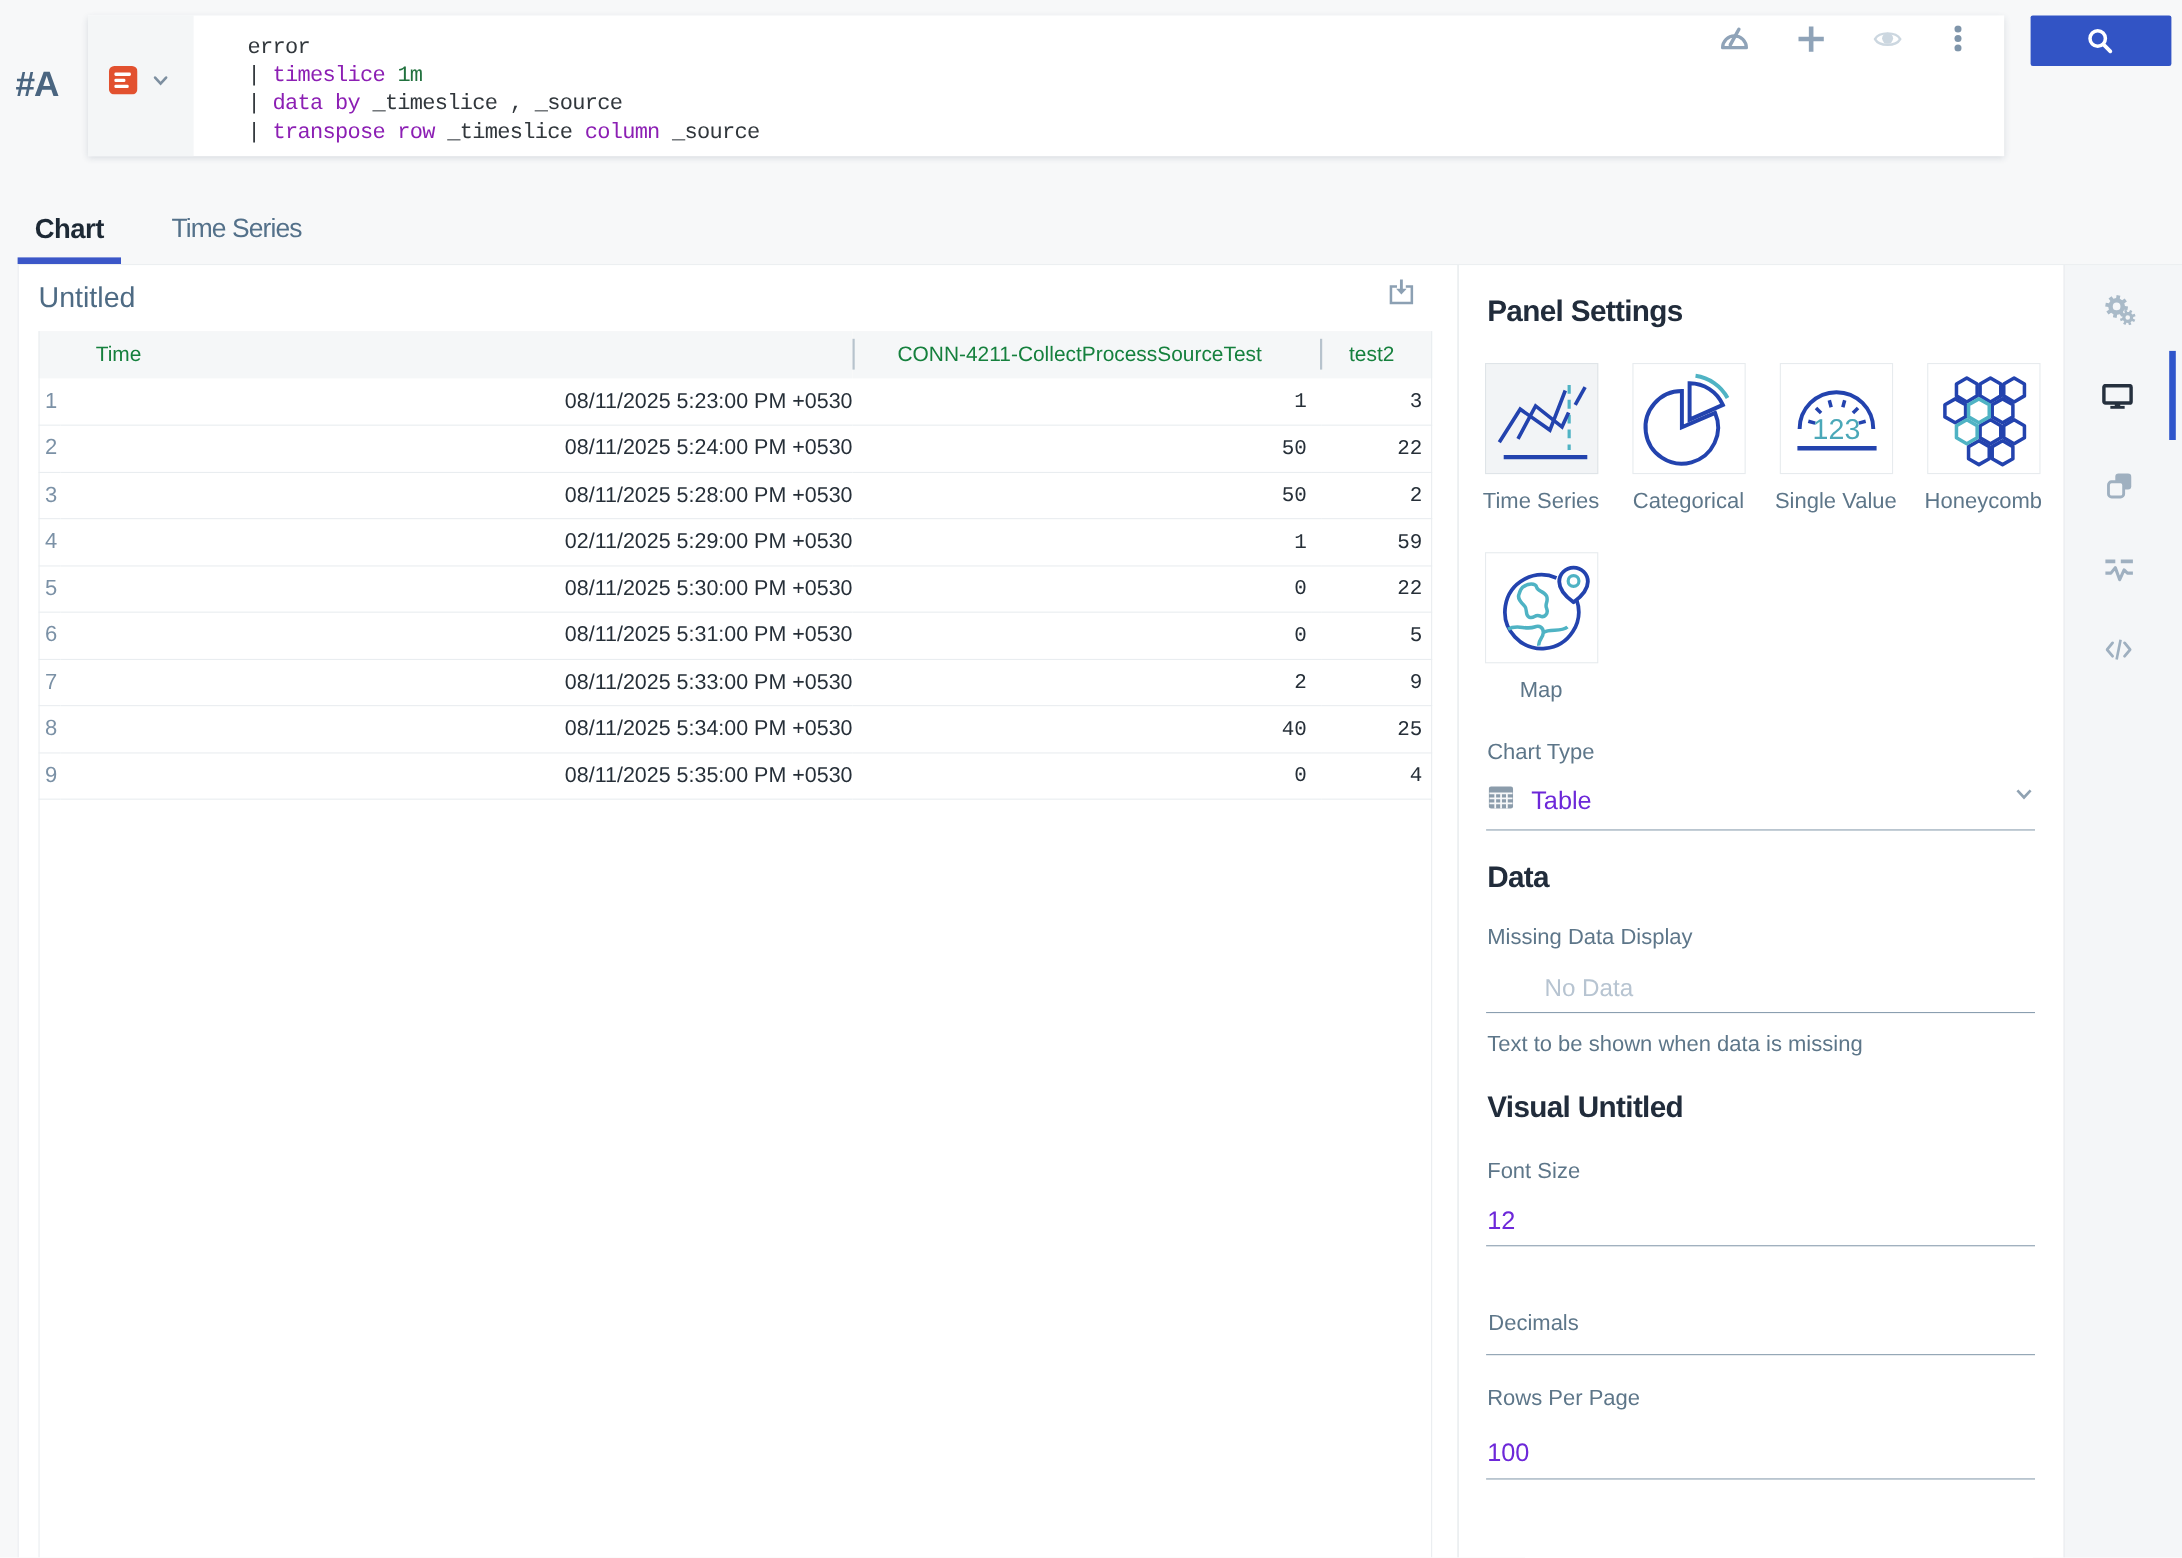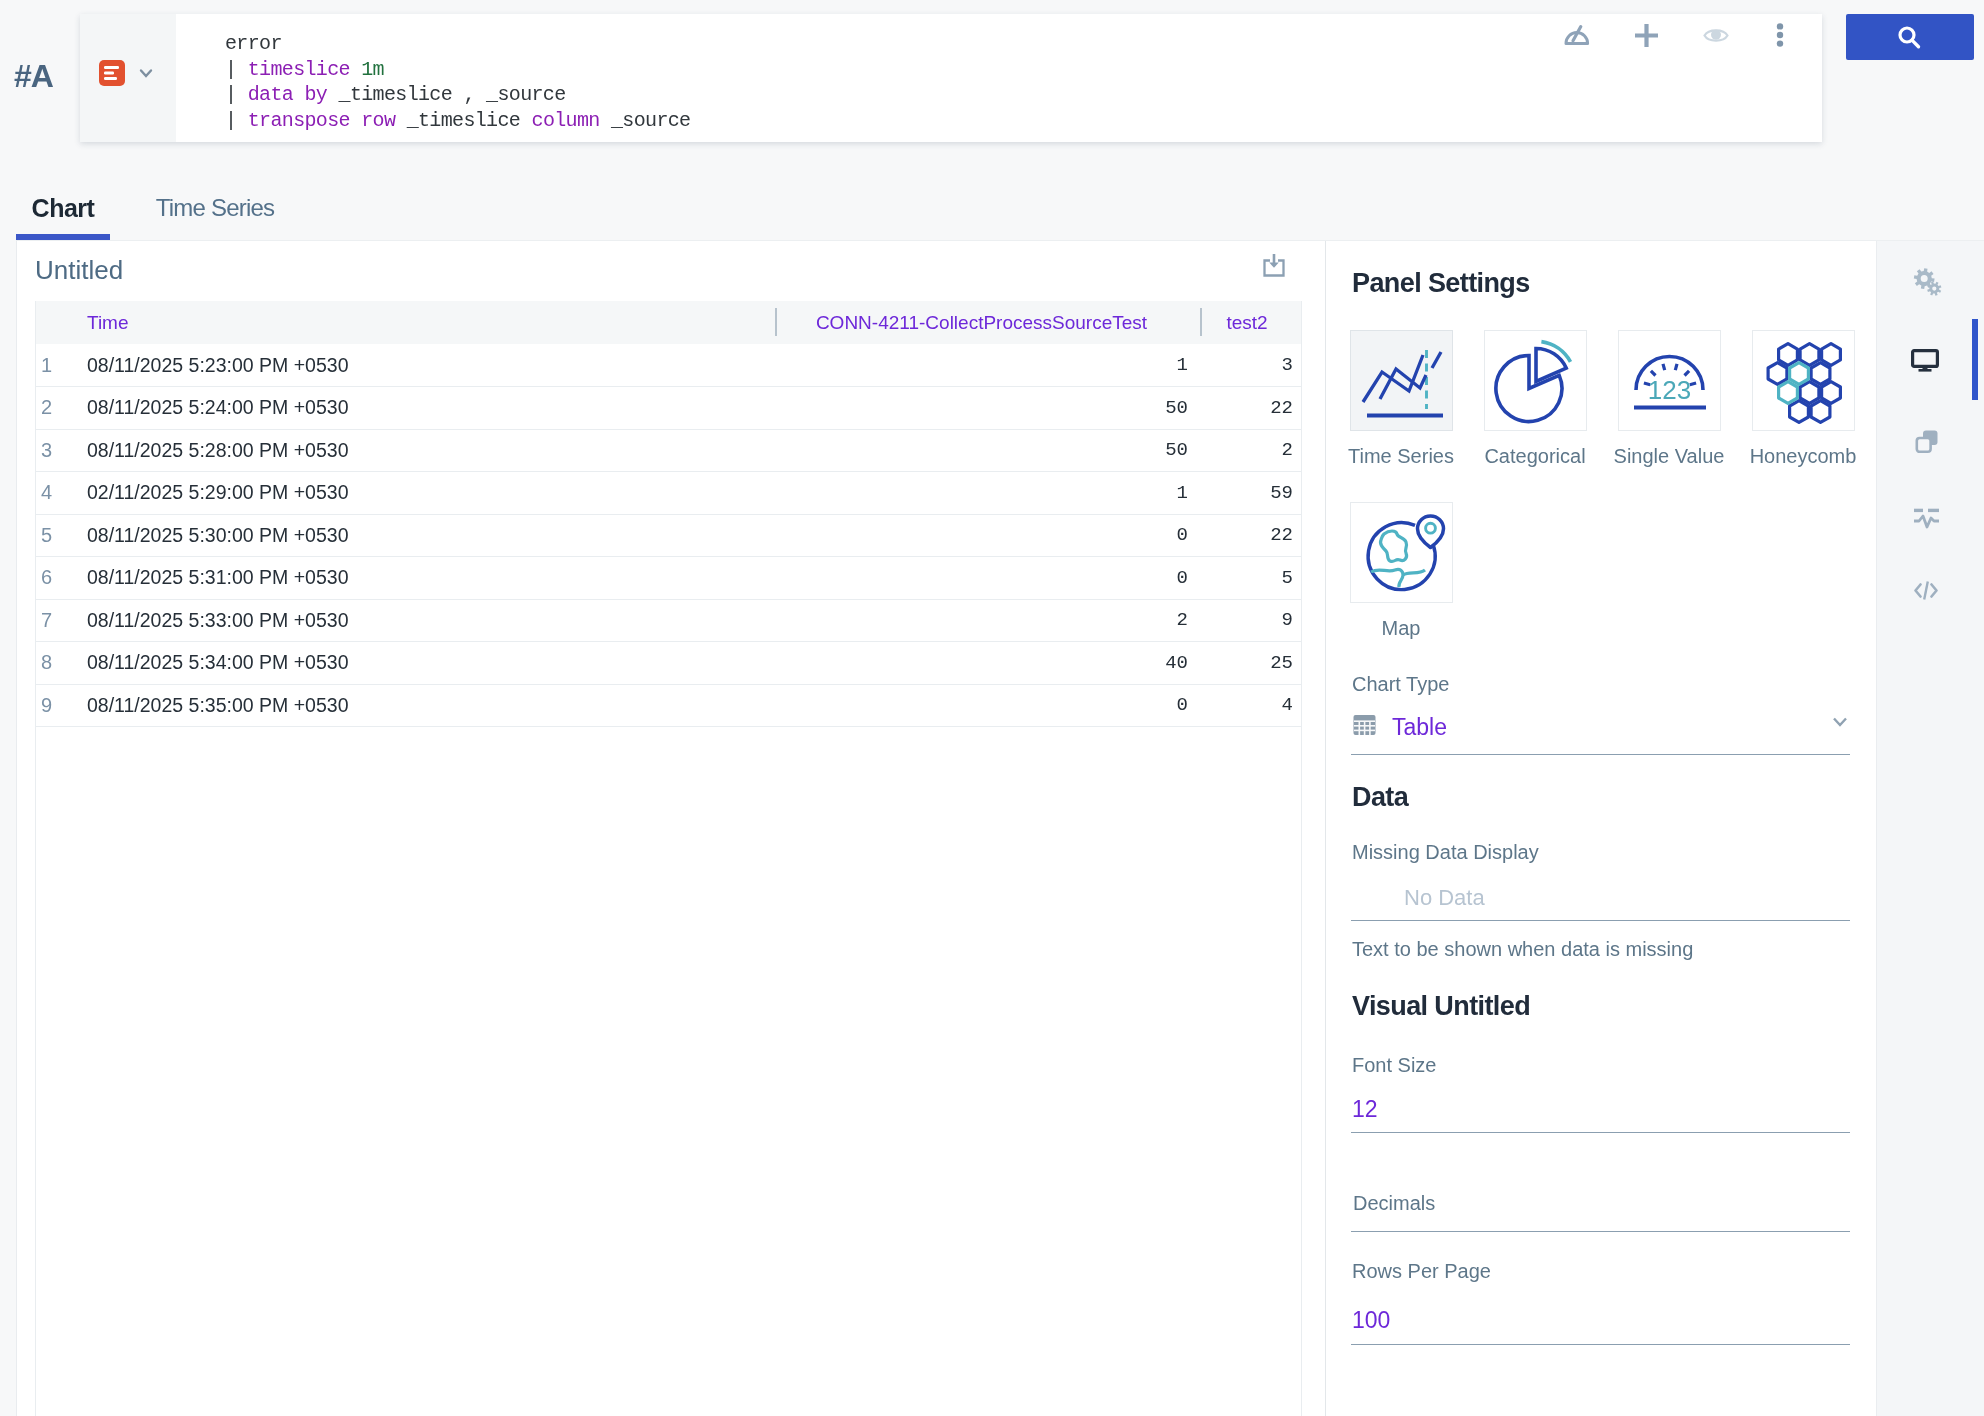--- a/index.html
+++ b/index.html
@@ -31,24 +31,24 @@
   
   #leftpanel { position:absolute; left:16px; top:240px; width:1309px; height:1176px; background:#fff; border-left:1px solid #e9ecef; }
   #rightpanel { position:absolute; left:1326px; top:240px; width:550px; height:1176px; background:#fff; }
   #vdivider { position:absolute; left:1325px; top:240px; width:1px; height:1176px; background:#e3e7ea; }
   #sidebar { position:absolute; left:1876px; top:240px; width:108px; height:1176px; background:#f4f6f8; border-left:1px solid #eaedf0; }
 
   #untitled { position:absolute; left:35px; top:257px; font-size:26px; color:#4e6b84; line-height:1; }
 
   
   #dtable { position:absolute; left:35px; top:301px; width:1267px; border-collapse:collapse; table-layout:fixed; }
-  #dtable th { height:43px; background:#f5f7f8; font-size:19px; font-weight:normal; color:#6d28d9; padding:0; }
+  #dtable th { height:43px; background:#f5f7f8; font-size:19px; font-weight:normal; color:#15803d; padding:0; }
   #dtable td { height:42.5px; font-size:19px; color:#262f38; padding:0; border-bottom:1px solid #e9edf0; }
   #dtable .rnum { color:#7b91a6; text-align:right; padding-right:3px; font-size:20px; }
-  #dtable .dt { padding-left:32px; text-align:left; font-size:19.5px; }
+  #dtable .dt { padding-left:32px; text-align:right; font-size:19.5px; }
   #dtable .v { font-family:"Liberation Mono",monospace; text-align:right; }
   #dtable th.c2, #dtable th.c3 { text-align:center; }
   .tbl-edge { position:absolute; width:1px; background:#e9edf0; }
   .hsep { position:absolute; width:2px; height:28px; top:308px; background:#b7c3cd; }
 
   
   .h1 { position:absolute; font-size:27px; font-weight:bold; color:#212c3b; line-height:1; letter-spacing:-0.6px; }
   .lbl { position:absolute; font-size:20px; color:#5d7689; line-height:1; }
   .val { position:absolute; font-size:23px; color:#6d28d9; line-height:1; }
   .tile { position:absolute; width:103px; height:101px; background:#fff; border:1px solid #e7ebee; }

